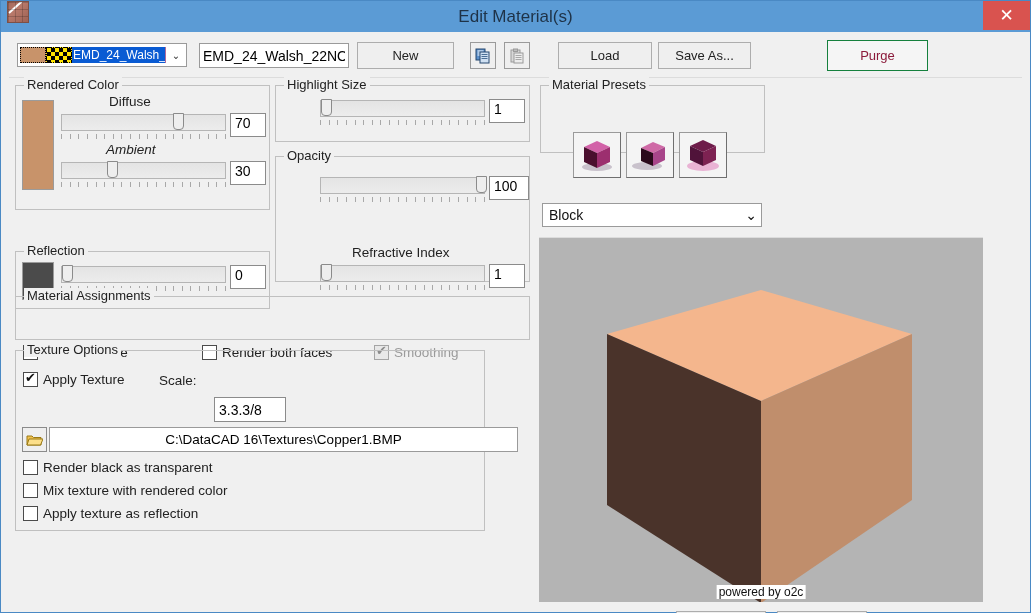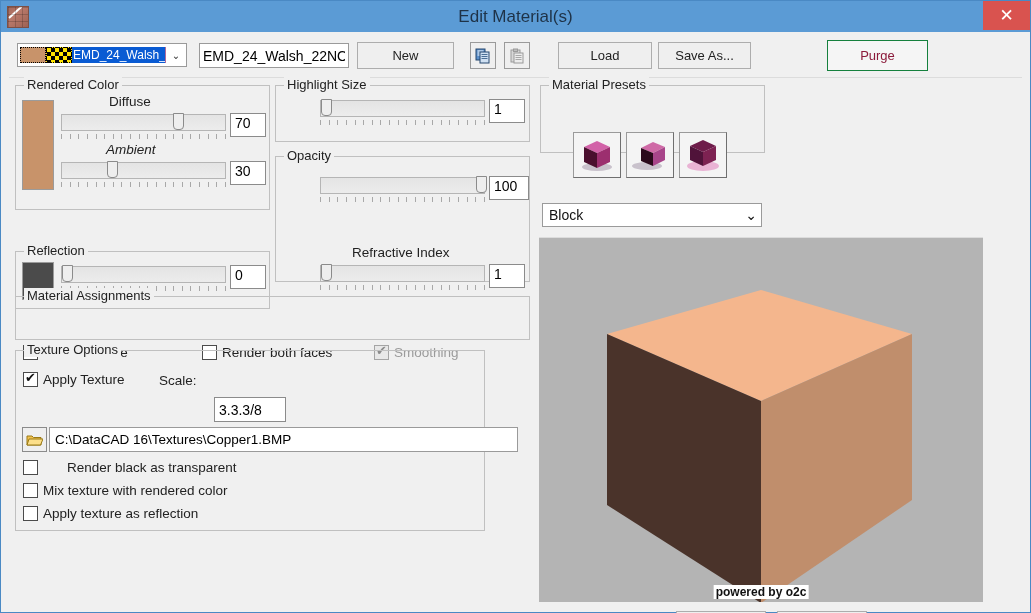--- a/index.html
+++ b/index.html
@@ -15,21 +15,21 @@
   .window {
     position: absolute; left: 0; top: 0;
     width: 1031px; height: 613px;
     background: #f0f0f0;
     border: 1px solid #4a89c4;
   }
   .titlebar {
     position: relative;
     height: 31px;
     background: #5b9bd5;
-    display: flex; align-items: center;
+    display: flex; align-items: flex-start;
   }
   .title-icon {
     width: 22px; height: 22px;
     margin-left: 6px;
     position: relative;
     background: linear-gradient(135deg,#a2695c 0%,#b9796a 40%,#9d6254 100%);
     border: 1px solid #7d5046;
     overflow: hidden;
   }
   .title-icon::before {
@@ -205,30 +205,31 @@
     position: absolute; left: 538px; top: 205px;
     width: 444px; height: 365px;
     background: #b4b4b4;
     border-top: 1px solid #dcdcdc;
     overflow: hidden;
   }
   .o2c {
     position: absolute; left: 50%; bottom: 3px;
     transform: translateX(-50%);
     background: #fff; color: #111;
-    font-size: 12px; padding: 0 2px; white-space: nowrap; font-weight: bold;
+    font-size: 12px; padding: 0 2px; white-space: nowrap;
   }
 
   
   .pathbox {
     position: absolute; left: 48px; top: 395px;
     width: 469px; height: 25px;
     background: #fff; border: 1px solid #9a9a9a;
     font-size: 13.5px; padding: 3px 5px;
     font-family: "Liberation Sans", sans-serif;
+    text-align: center;
   }
   .folderbtn {
     position: absolute; left: 21px; top: 395px;
     width: 25px; height: 25px;
     background: #efefef; border: 1px solid #8b8b8b;
     display: flex; align-items: center; justify-content: center;
     cursor: pointer;
   }
   .scalebox {
     position: absolute; left: 213px; top: 365px;
@@ -547,21 +548,21 @@
     <input class="scalebox" value="3.3.3/8" style="">
 
     <div class="folderbtn">
       <svg width="17" height="14" viewBox="0 0 17 14">
         <path d="M1 3 L6 3 L7.5 4.5 L15 4.5 L15 12 L1 12 Z" fill="#f2c14e" stroke="#9a7a16"></path>
         <path d="M3 6 L17 6 L14.5 12 L1 12 Z" fill="#fcdf8a" stroke="#9a7a16"></path>
       </svg>
     </div>
     <input class="pathbox" value="C:\DataCAD 16\Textures\Copper1.BMP" style="">
 
-    <div class="cb" style="left:22px; top:428px;gap:24px;">
+    <div class="cb" style="left:22px; top:428px;">
       <span class="cbbox"></span>
       <span>Render black as transparent</span>
     </div>
     <div class="cb" style="left:22px; top:451px;">
       <span class="cbbox"></span>
       <span>Mix texture with rendered color</span>
     </div>
     <div class="cb" style="left:22px; top:474px;">
       <span class="cbbox"></span>
       <span>Apply texture as reflection</span>

